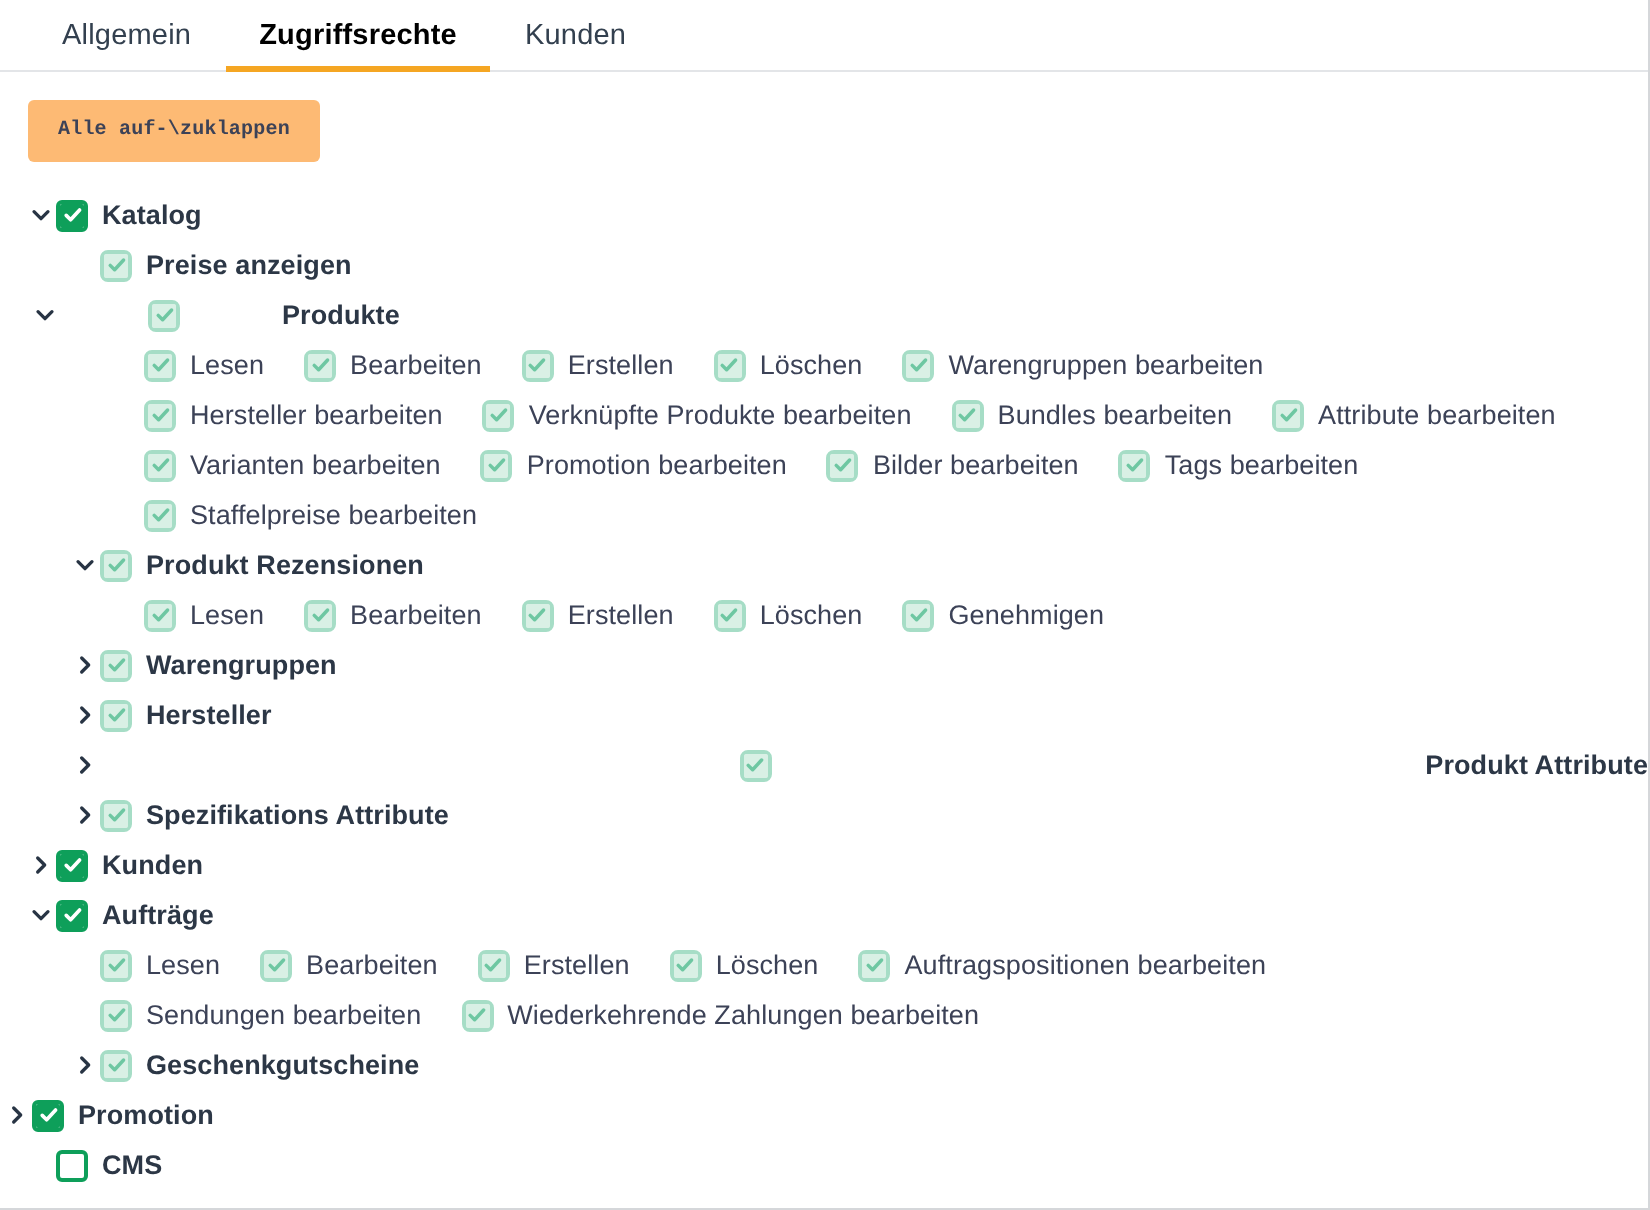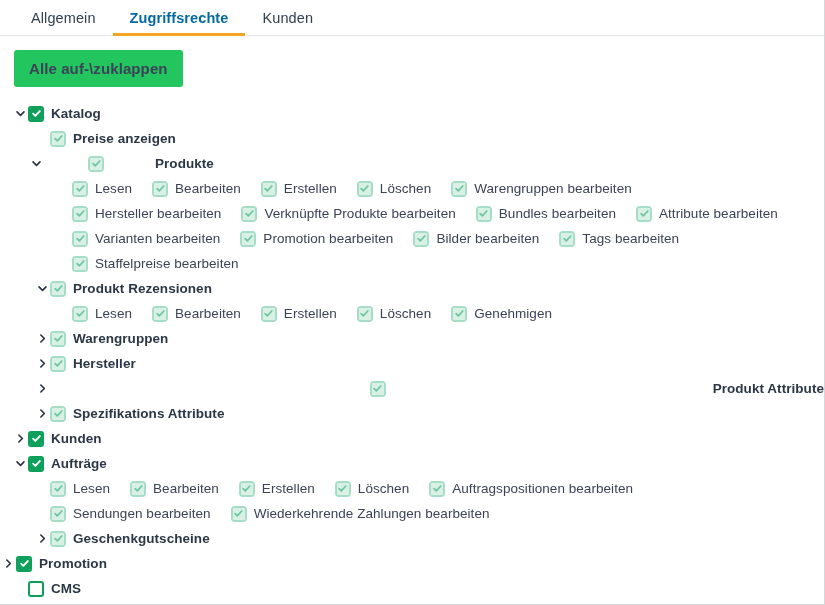--- a/index.html
+++ b/index.html
@@ -33,40 +33,40 @@
     padding: 0 17px;
     font-size: 14.5px;
     color: #33404f;
     cursor: pointer;
     position: relative;
     white-space: nowrap;
     letter-spacing: .1px;
   }
   .tab.active {
     font-weight: bold;
-    color: #0369a1;
+    color: #000000;
   }
   .tab.active::after {
     content: "";
     position: absolute;
     left: 0; right: 0; bottom: -1px;
     height: 3px;
     background: var(--accent, #f5a623);
   }
 
   
   #toolbar {
     padding: 14px 0 10px 14px;
   }
   #collapse-btn {
-    background: #22c55e;
+    background: #fdba74;
     border: none;
     border-radius: 3px;
-    font-family: Liberation Sans, sans-serif;
-    font-size: 15px;
+    font-family: Liberation Mono, monospace;
+    font-size: 10px;
     font-weight: bold;
     color: #3c4257;
     padding: 10px 15px;
     cursor: pointer;
     letter-spacing: .1px;
   }
 
   
   #tree {
     padding: 4px 0 0 0;
@@ -194,21 +194,21 @@
         <span class="chev empty"></span>
         <span class="cb soft">
           <span class="inner">
             <svg width="11" height="11" viewBox="0 0 12 12">
               <path d="M2.3 6.2 L4.7 8.6 L9.6 3.3" fill="none" stroke="#6ec7a2" stroke-width="1.9" stroke-linecap="round" stroke-linejoin="round"></path>
             </svg>
           </span>
         </span>
         <span class="node-label bold">Preise anzeigen</span>
       </div>
-      <div class="node-row" style="padding-left: 28px; gap: 44px;">
+      <div class="node-row" style="padding-left: 14px; gap: 44px;">
         <span class="chev">
           <svg width="11" height="11" viewBox="0 0 12 12">
             <path d="M2.2 4.2 L6 8 L9.8 4.2" fill="none" stroke="#283444" stroke-width="1.8" stroke-linecap="round" stroke-linejoin="round"></path>
           </svg>
         </span>
         <span class="cb soft">
           <span class="inner">
             <svg width="11" height="11" viewBox="0 0 12 12">
               <path d="M2.3 6.2 L4.7 8.6 L9.6 3.3" fill="none" stroke="#6ec7a2" stroke-width="1.9" stroke-linecap="round" stroke-linejoin="round"></path>
             </svg>

